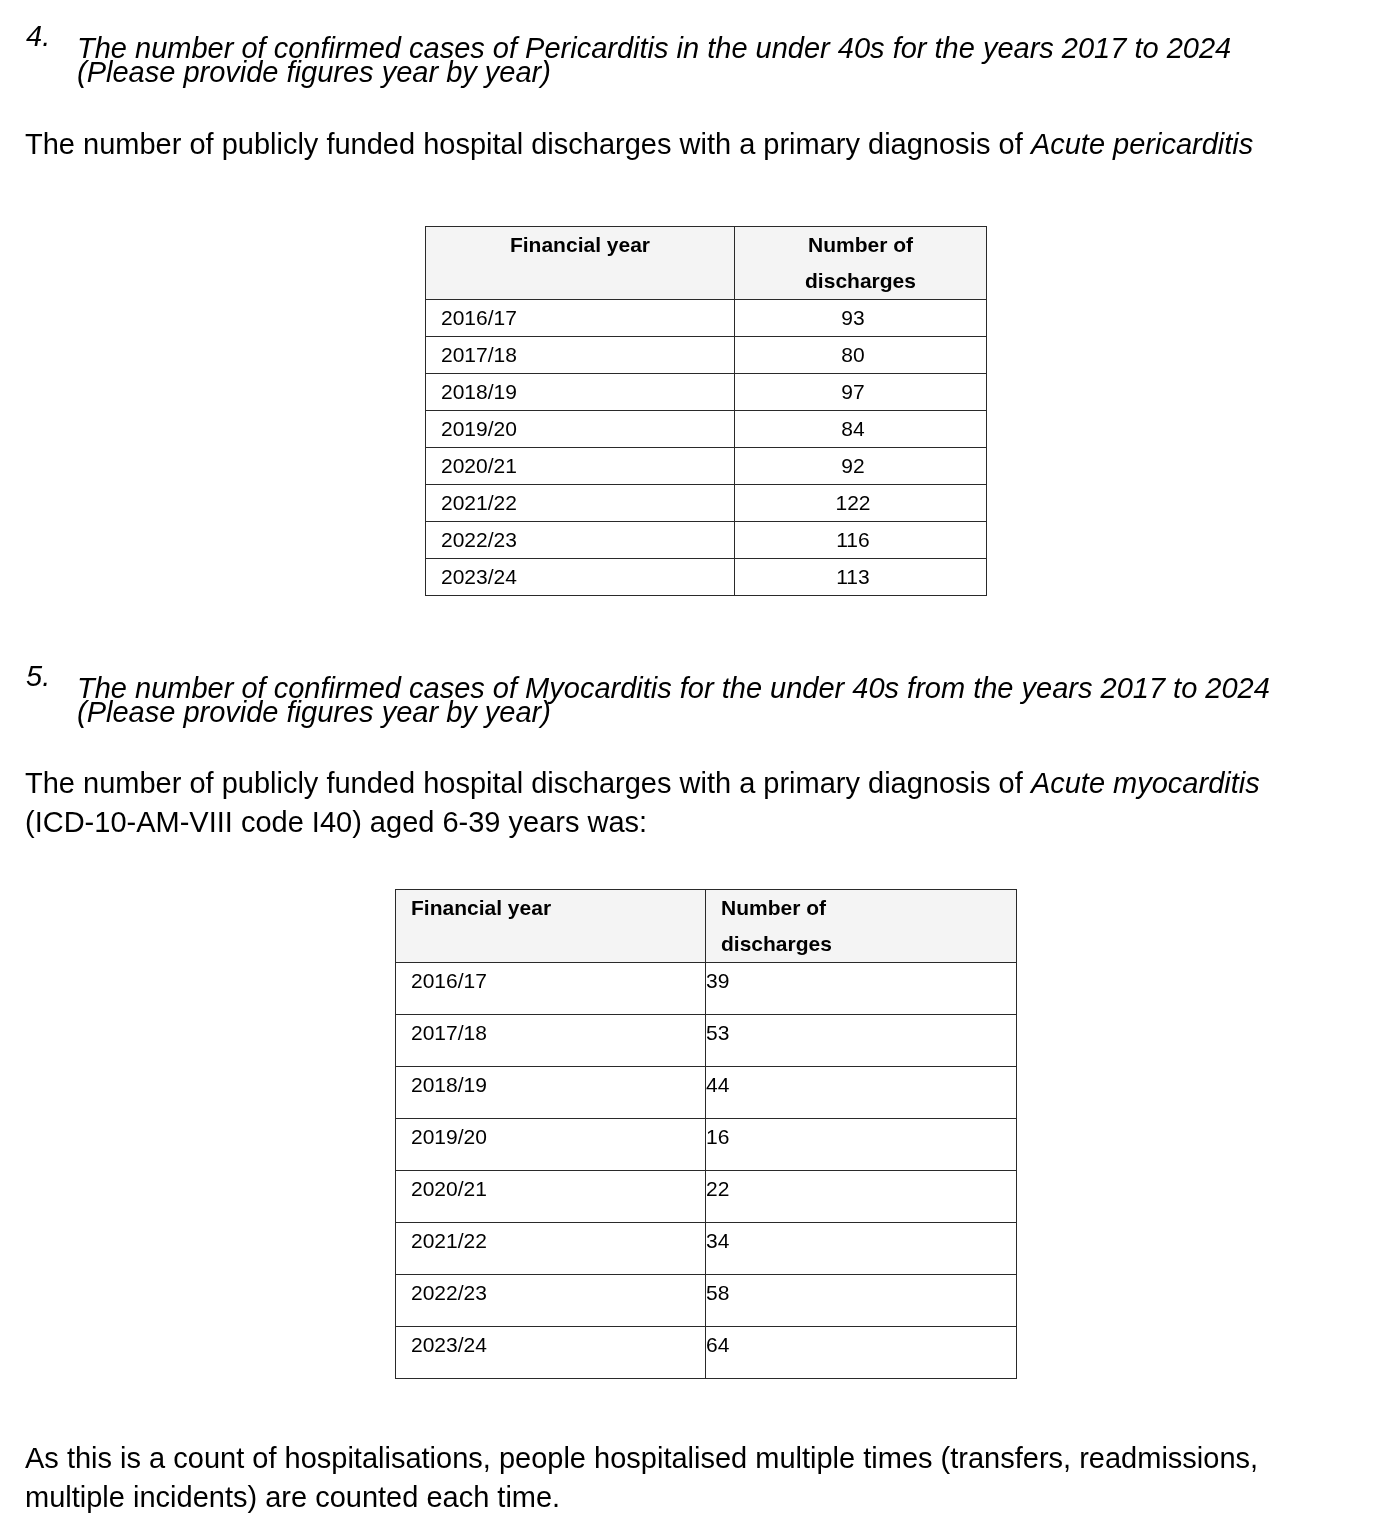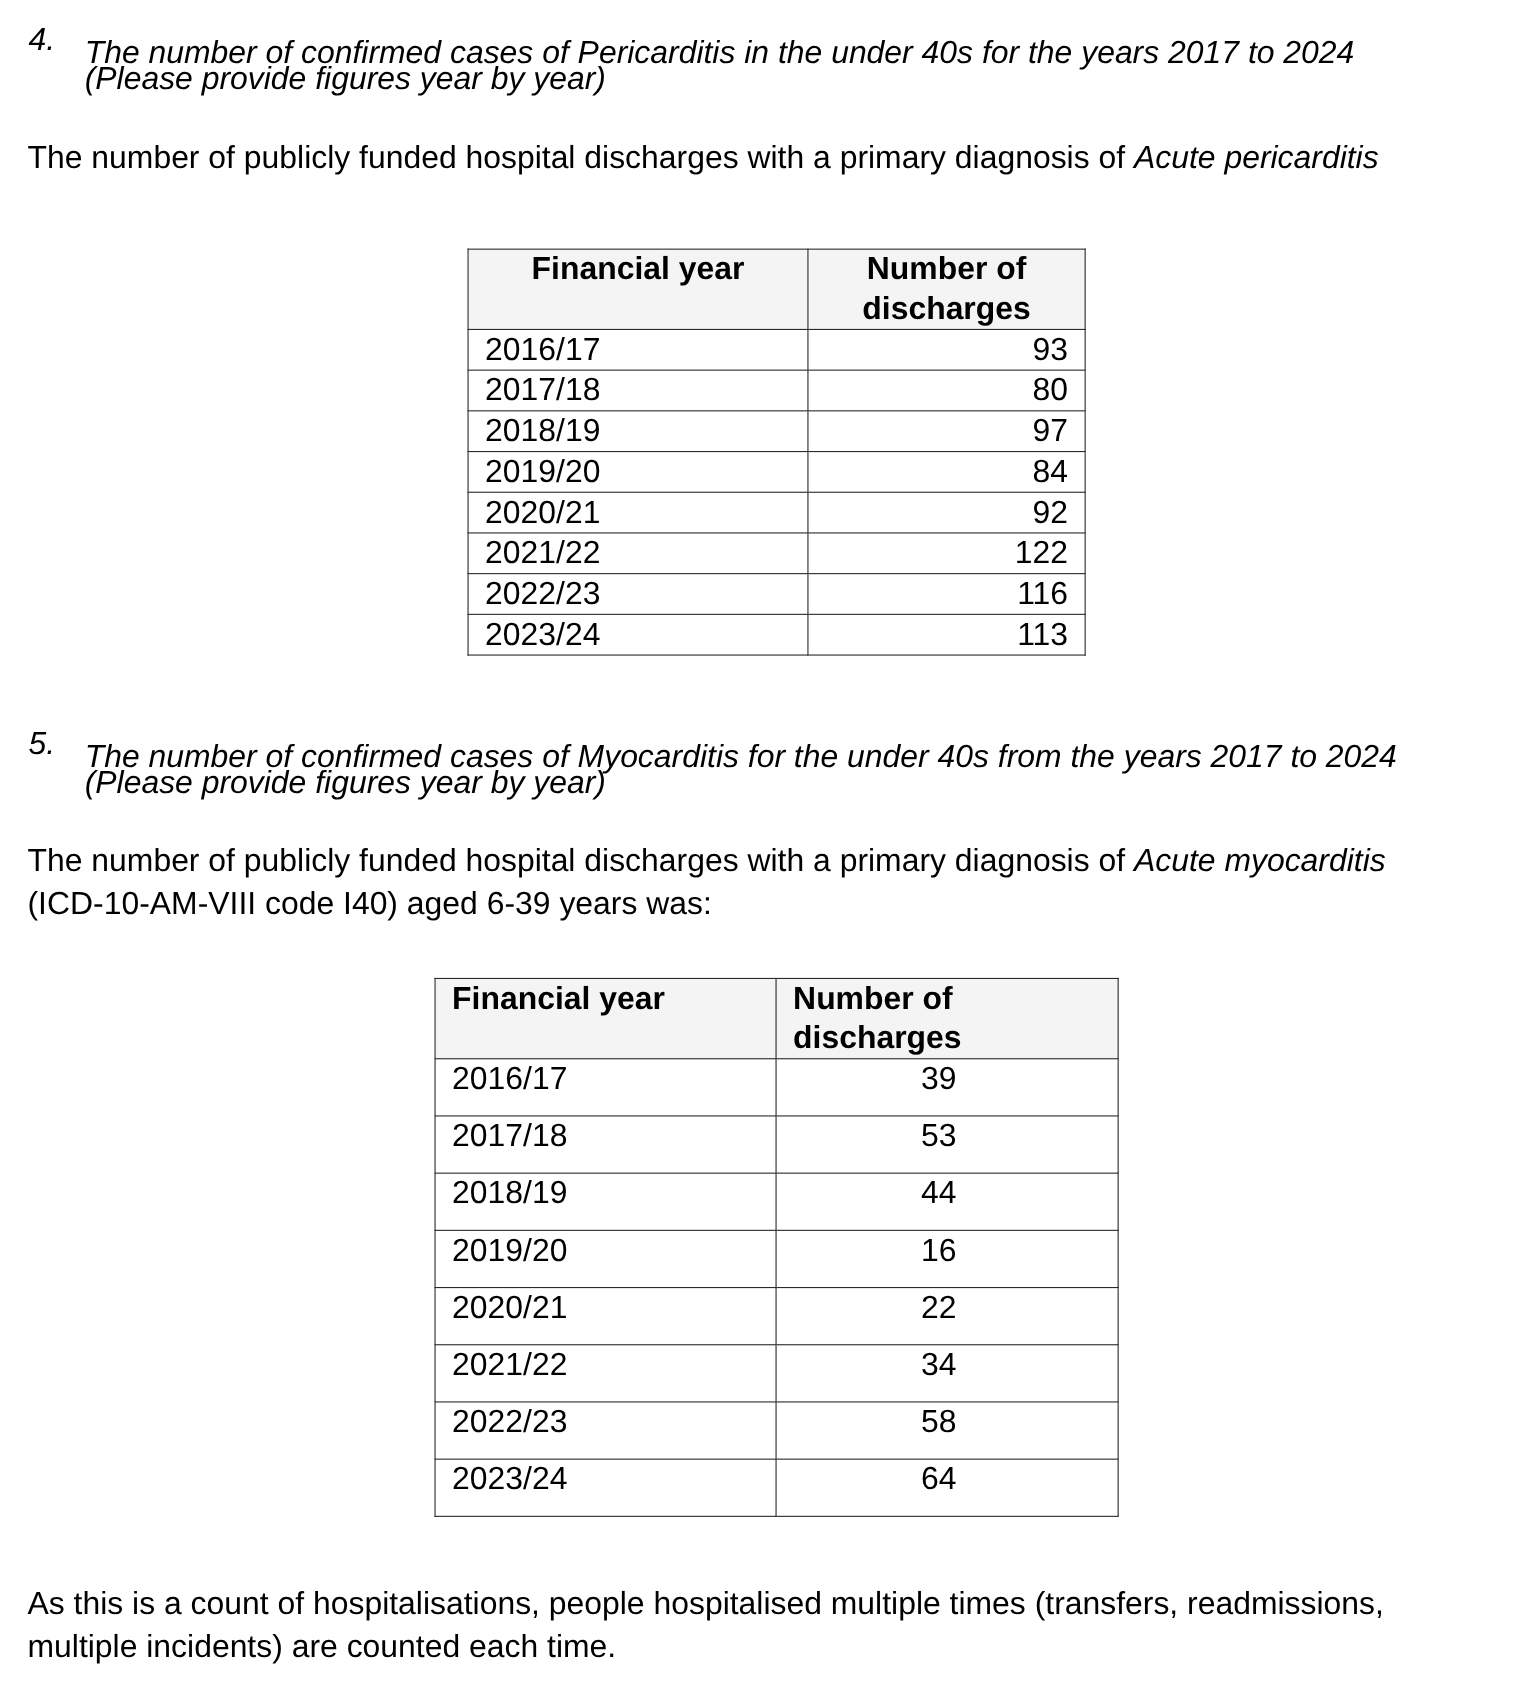--- a/index.html
+++ b/index.html
@@ -38,48 +38,48 @@
     left: 25px;
     font-size: 29px;
     line-height: 39px;
     white-space: nowrap;
   }
   .para i { font-style: italic; }
 
   table.t {
     position: absolute;
     border-collapse: collapse;
-    font-size: 29px;
+    font-size: 21px;
   }
   table.t th, table.t td {
     border: 1.5px solid #2a2a2a;
     padding: 0;
   }
   table.t th {
     background: #f4f4f4;
     font-weight: bold;
     vertical-align: top;
   }
   
   #t1 { left: 425px; top: 226px; }
   #t1 th { height: 72px; line-height: 36px; text-align: center; }
   #t1 th.c1 { width: 308px; }
   #t1 th.c2 { width: 251px; }
   #t1 td { height: 36px; line-height: 36px; }
   #t1 td.c1 { padding-left: 15px; text-align: left; }
-  #t1 td.c2 { padding-right: 15px; text-align: right; }
+  #t1 td.c2 { padding-right: 15px; text-align: center; }
 
   
   #t2 { left: 395px; top: 889px; }
   #t2 th { height: 72px; line-height: 36px; text-align: left; padding-left: 15px; }
   #t2 th.c1 { width: 294px; }
   #t2 th.c2 { width: 295px; }
   #t2 td { height: 51px; line-height: 36px; vertical-align: top; }
   #t2 td.c1 { padding-left: 15px; text-align: left; }
-  #t2 td.c2 { padding-right: 15px; text-align: center; }
+  #t2 td.c2 { padding-right: 15px; text-align: left; }
 </style>
 </head>
 <body>
 
 <div class="q" style="top:18px;">
   <span class="num">4.</span>
   <span class="qtext">The number of confirmed cases of Pericarditis in the under 40s for the years 2017 to 2024</span>
   <span class="qtext" style="top:36px;">(Please provide figures year by year)</span>
 </div>
 

